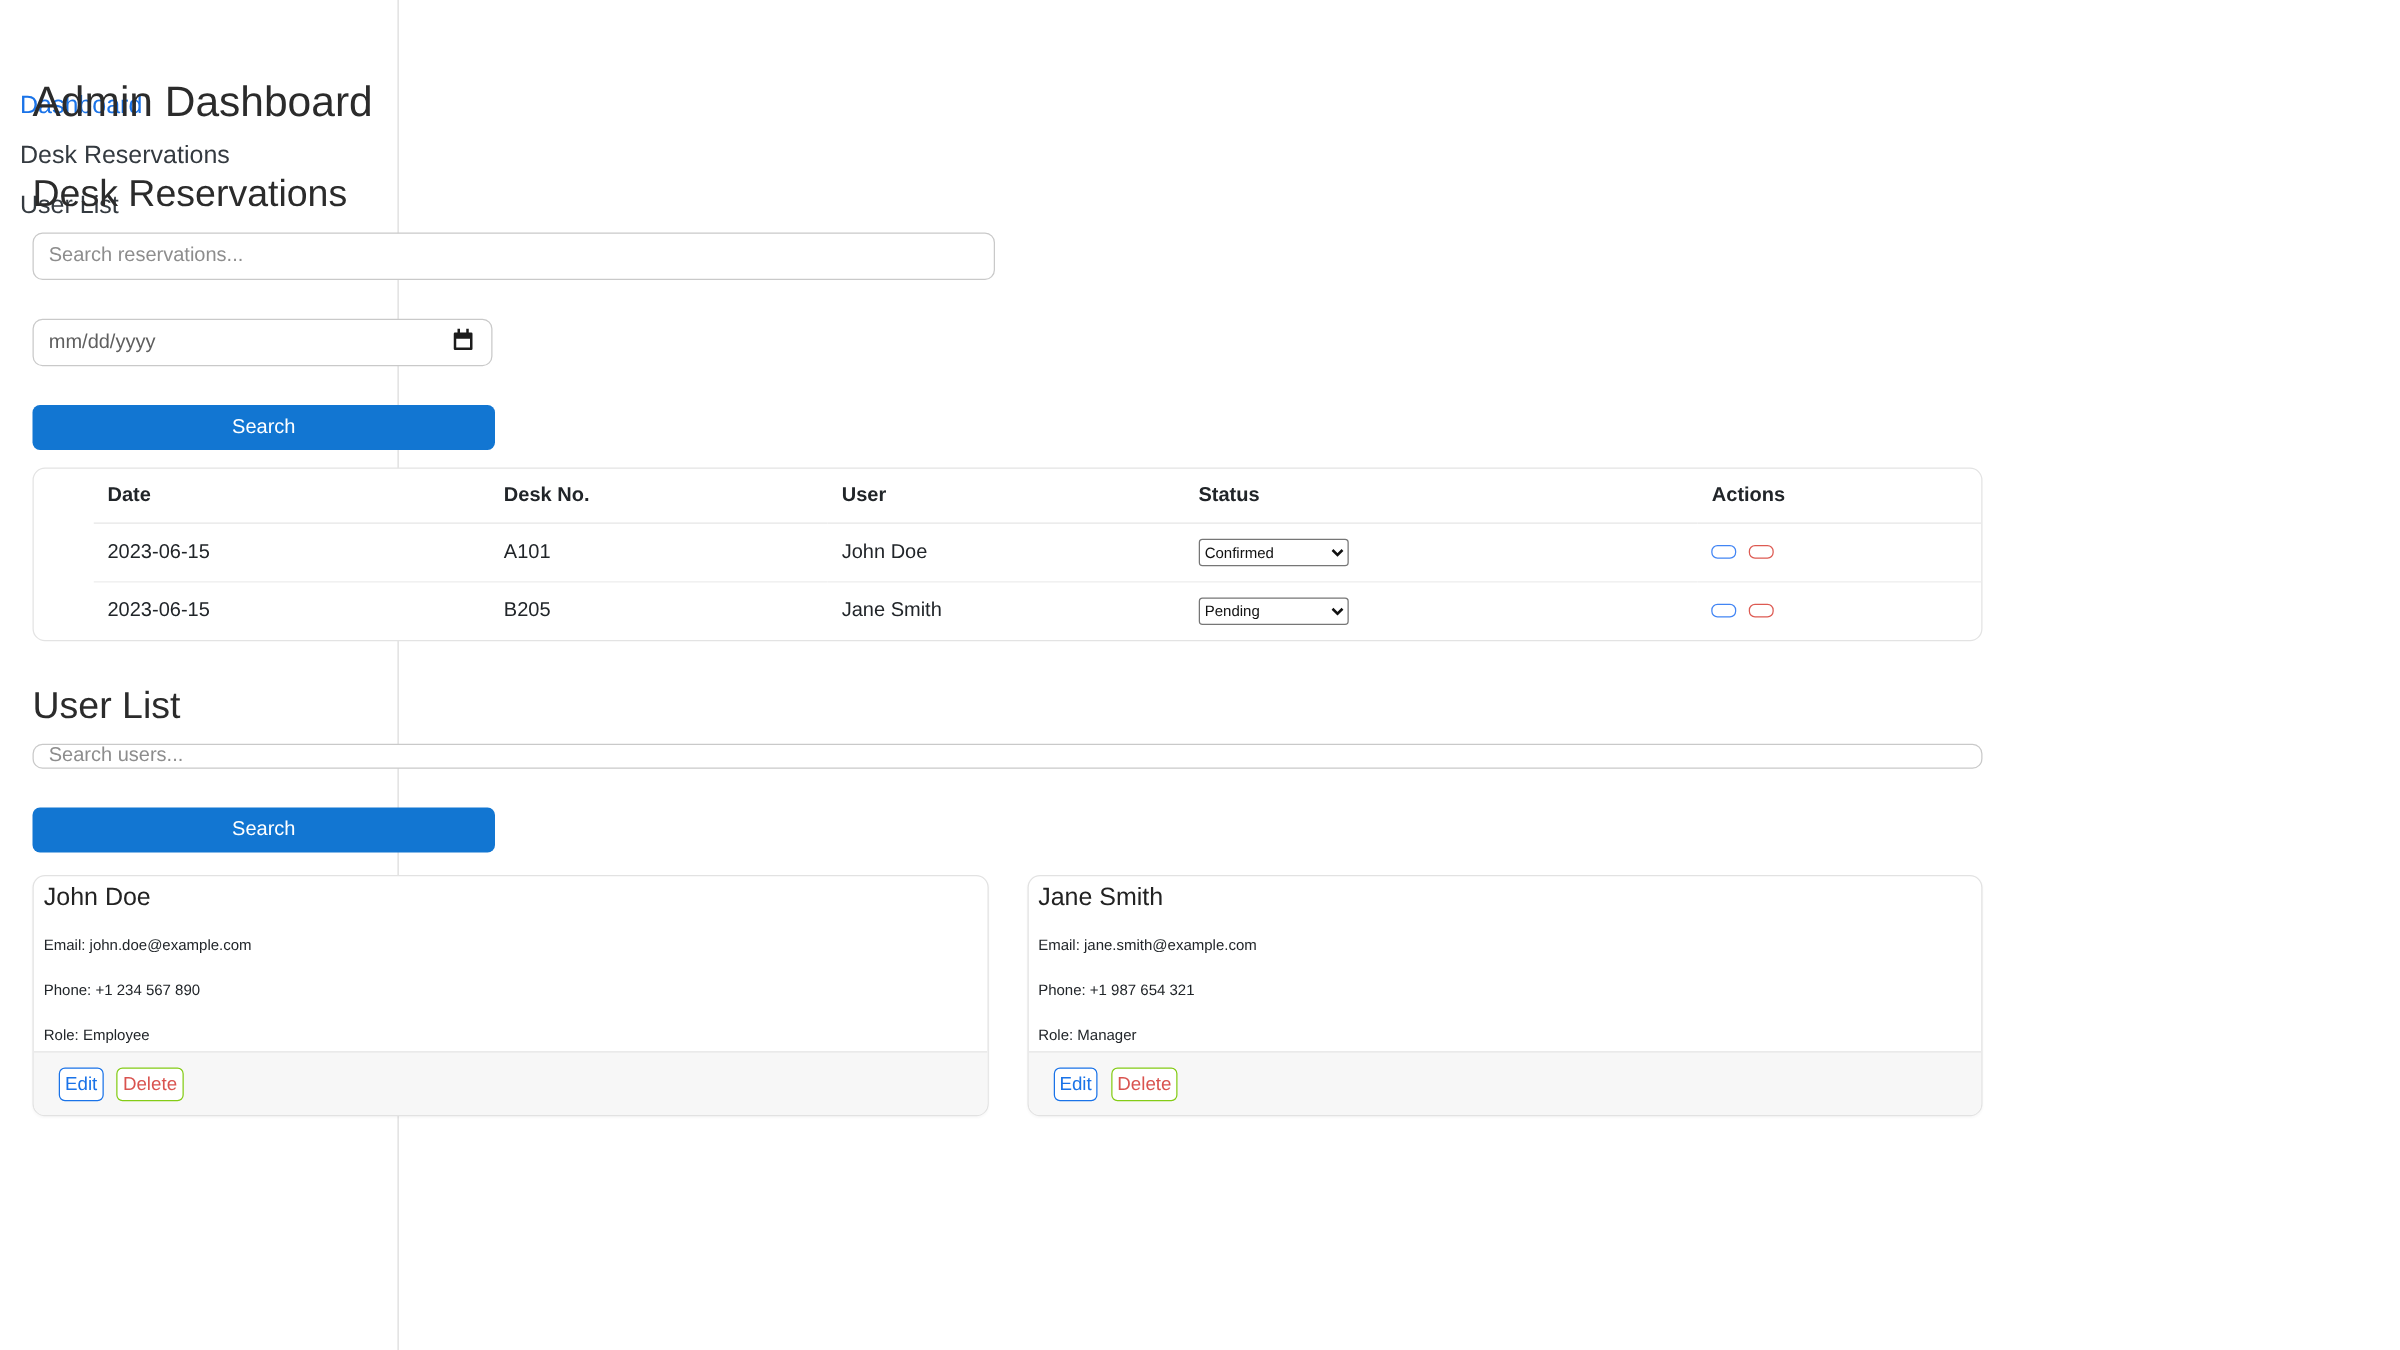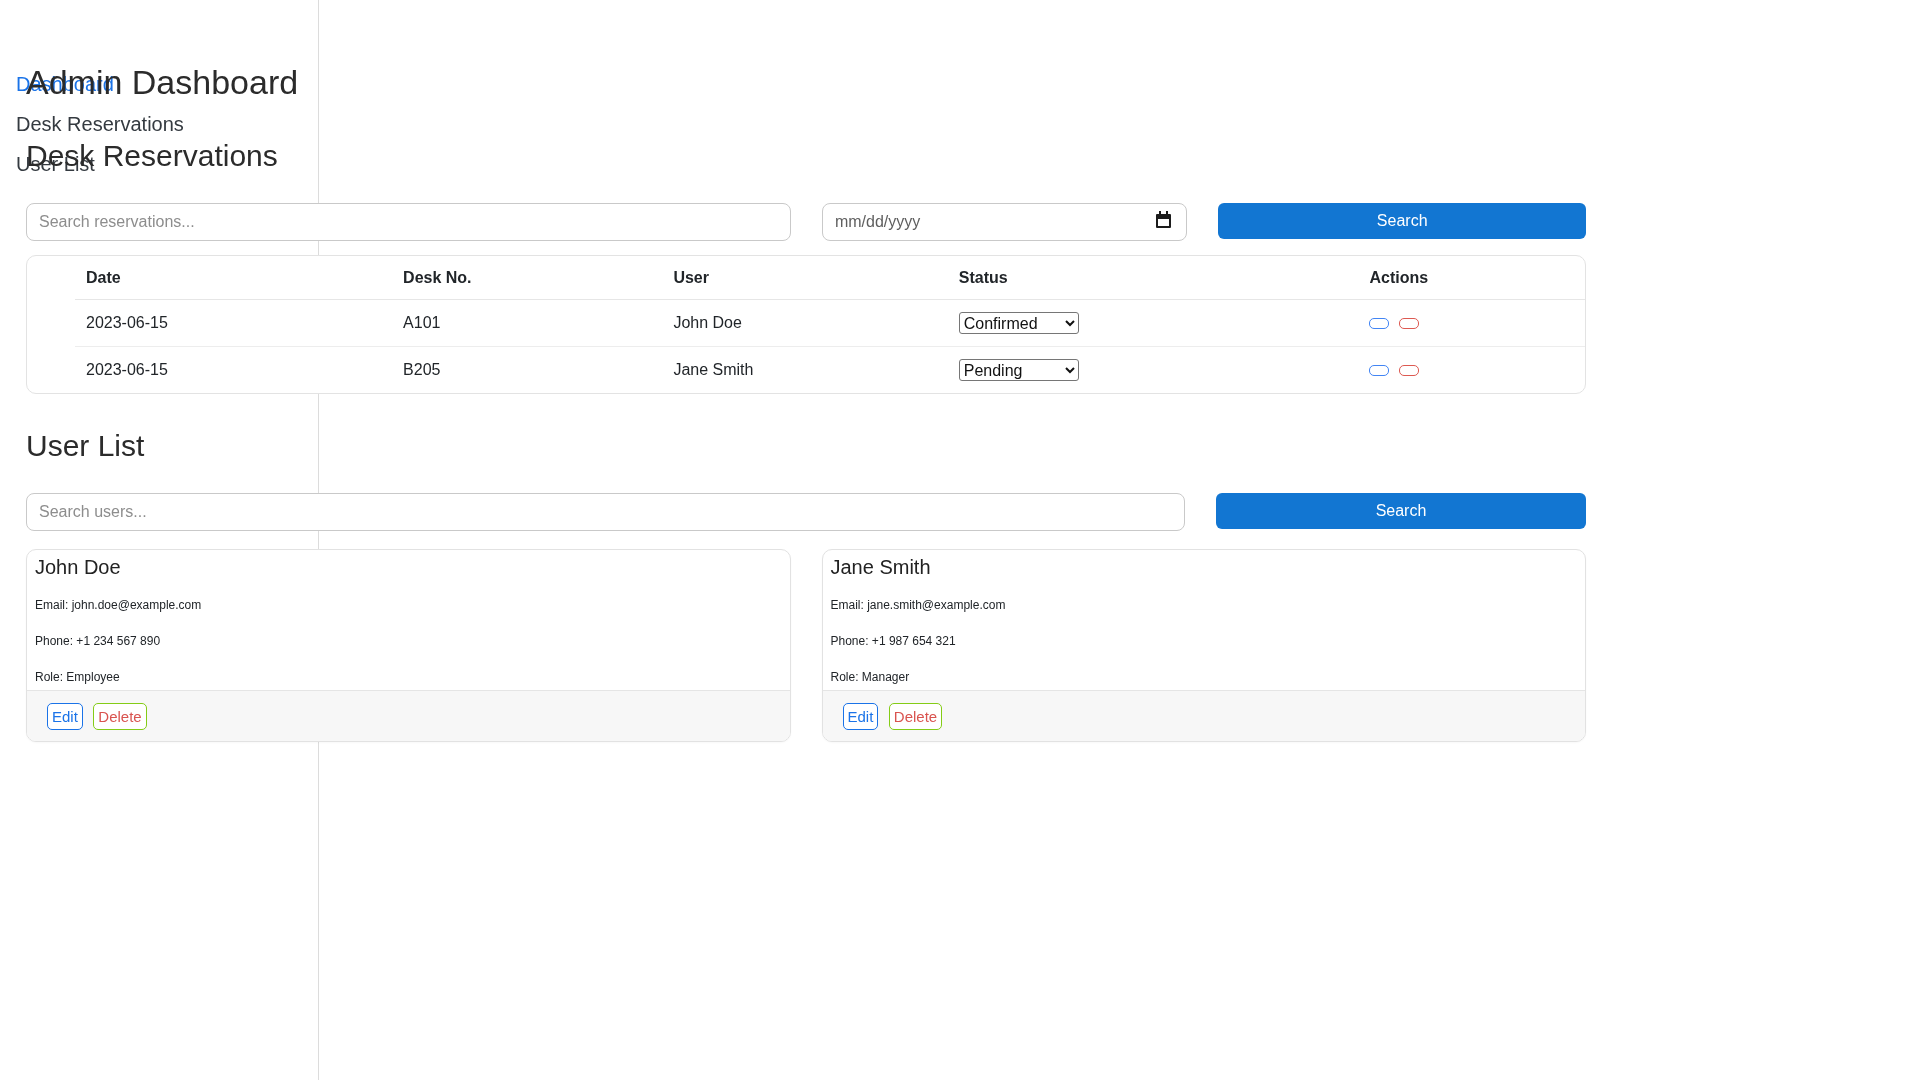--- a/index.html
+++ b/index.html
@@ -14,21 +14,21 @@
     padding:74px 0 0 16px;background:#ffffff;
   }
   .side-link{display:block;font-size:20px;line-height:20px;margin-bottom:20px;
     color:#343a40;text-decoration:none;cursor:pointer;}
   .side-link.active{color:#1a73e8;}
   
   .main{position:absolute;left:26px;top:0;width:1560px;}
   h1.page-title{margin:62px 0 0;font-size:34px;font-weight:400;color:#2b2b2b;line-height:40px;}
   h2.section-title{margin:36px 0 0;font-size:30px;font-weight:400;color:#2b2b2b;line-height:36px;}
   h2.section-title.second{margin-top:34px;}
-  .controls{display:flex;gap:31px;margin-top:29px;}
+  .controls{display:flex;gap:31px;margin-top:12px;flex-direction:column;}
   .text-input{
     height:38px;box-sizing:border-box;border:1px solid #c9c9c9;border-radius:8px;
     padding:0 12px;font-size:16px;color:#333;background:#fff;outline:none;
   }
   .text-input::placeholder{color:#8d8d8d;}
   .res-search{width:770px;}
   .users-search{flex:1;}
   .date-wrap{width:368px;position:relative;}
   .date-wrap .text-input{width:100%;}
   .date-wrap .text-input::placeholder{color:#5f5f5f;}
@@ -45,21 +45,21 @@
   .table-card{margin-top:14px;border:1px solid #e3e3e3;border-radius:10px;overflow:hidden;background:#fff;padding-left:48px;}
   table.res-table{width:100%;border-collapse:collapse;font-size:16px;color:#212529;}
   .res-table th{
     text-align:left;font-weight:700;padding:13px 10px 12px 11px;border-bottom:1px solid #e6e6e6;
   }
   .res-table td{padding:12px 10px 12px 11px;border-bottom:1px solid #ededed;height:21px;}
   .res-table tr:last-child td{border-bottom:none;}
   .col-date{width:21%;} .col-desk{width:17.9%;} .col-user{width:18.9%;}
   .col-status{width:27.2%;} .col-actions{width:15%;}
   select.status-select{
-    width:120px;height:22px;font-size:16px;font-family:inherit;color:#111;
+    width:120px;height:22px;font-size:12px;font-family:inherit;color:#111;
     border:1px solid #767676;border-radius:3px;background:#fff;
   }
   .action-pill{display:inline-block;width:20px;height:11px;border-radius:5px;
     border:1.6px solid;background:transparent;vertical-align:middle;cursor:pointer;padding:0;}
   .action-pill.edit{border-color:#4285f4;margin-right:5px;}
   .action-pill.del{border-color:#dd5a52;}
   
   .cards{display:flex;gap:31px;margin-top:18px;}
   .user-card{
     flex:1;height:193px;box-sizing:border-box;border:1px solid #e2e2e2;border-radius:10px;

